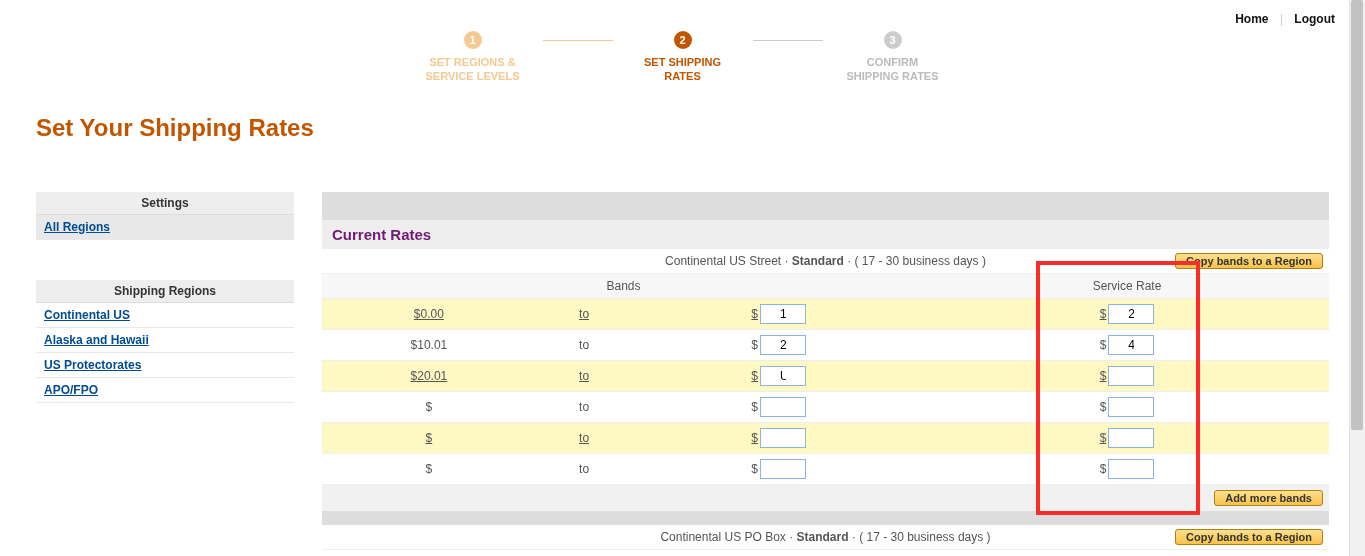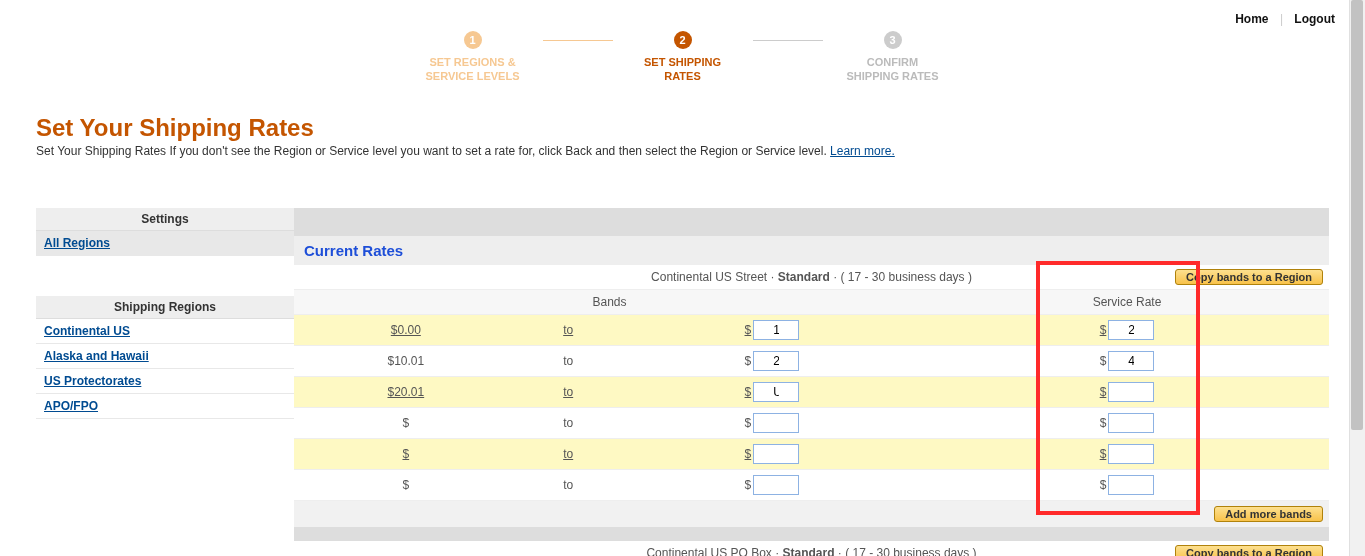--- a/index.html
+++ b/index.html
@@ -20,31 +20,31 @@
   .wlabel.future { color: #bbb; }
   .wline { width: 70px; height: 1px; margin-top: 9px; }
   .wline.done { background: #f6c892; }
   .wline.future { background: #ccc; }
   
   .heading { margin: 30px 0 2px 36px; }
   .page-title { font-size: 24px; color: #c45500; font-weight: bold; }
   .page-sub { font-size: 12px; color: #333; margin-top: 2px; }
   .page-sub a { color: #004b91; text-decoration: underline; }
   
-  .content { display: flex; margin: 50px 36px 0 36px; align-items: flex-start; }
+  .content { display: flex; margin: 50px 36px 0 36px; align-items: flex-start; gap: 28px; }
   .sidebar { width: 258px; flex: none; }
   .sb-box { border: 0; margin-bottom: 40px; }
   .sb-head { background: #eee; text-align: center; font-weight: bold; padding: 4px 0; border-bottom: 1px solid #ddd; }
   .sb-row { padding: 5px 8px; border-bottom: 1px solid #e8e8e8; }
   .sb-row.active { background: #e8e8e8; }
   .sb-row a { color: #004b91; font-weight: bold; text-decoration: underline; font-size: 12px; }
   
   .main { flex: 1; margin-left: 0; }
   .graybar { background: #ddd; height: 28px; }
-  .section-title-bar { background: #eee; padding: 6px 10px; font-weight: bold; font-size: 15px; color: #1d4ed8; }
+  .section-title-bar { background: #eee; padding: 6px 10px; font-weight: bold; font-size: 15px; color: #701a75; }
   .tbl { width: 100%; border-collapse: collapse; }
   .tbl td { padding: 5px 6px; font-size: 12px; text-align: center; color: #555; }
   .tbl tr.desc td { background: #fff; border-bottom: 1px solid #eee; }
   .tbl tr.head td { background: #f7f7f7; border-bottom: 1px solid #eee; border-top: 1px solid #eee; font-weight: normal; color: #555; }
   .tbl tr.row td { border-bottom: 1px solid #eee; }
   .tbl tr.row.alt td { background: #fef9c3; text-decoration: underline; }
   .tbl tr.addrow td { background: #f1f1f1; text-align: right; }
   .dollar { color: #555; padding-right: 2px; }
   input.txt { width: 46px; height: 20px; border: 1px solid #8db2e3; padding: 1px 19px; font-size: 12px; }
   .gold-btn {
@@ -83,23 +83,20 @@
     </div>
     <div class="wline future"></div>
     <div class="wstep">
       <div class="wcircle future">3</div>
       <div class="wlabel future">CONFIRM<br>SHIPPING RATES</div>
     </div>
   </div>
 
   <div class="heading">
     <div class="page-title">Set Your Shipping Rates</div>
-    <div class="page-sub">
-      <span>Set Your Shipping Rates If you don't see the Region or Service level you want to set a rate for, click Back and then select the Region or Service level. </span><a href="#">Learn more.</a>
-    </div>
   </div>
 
   <div class="content">
 
     <div class="sidebar">
       <div class="sb-box">
         <div class="sb-head">Settings</div>
         <div class="sb-row active">
           <a href="#">All Regions</a>
         </div>

